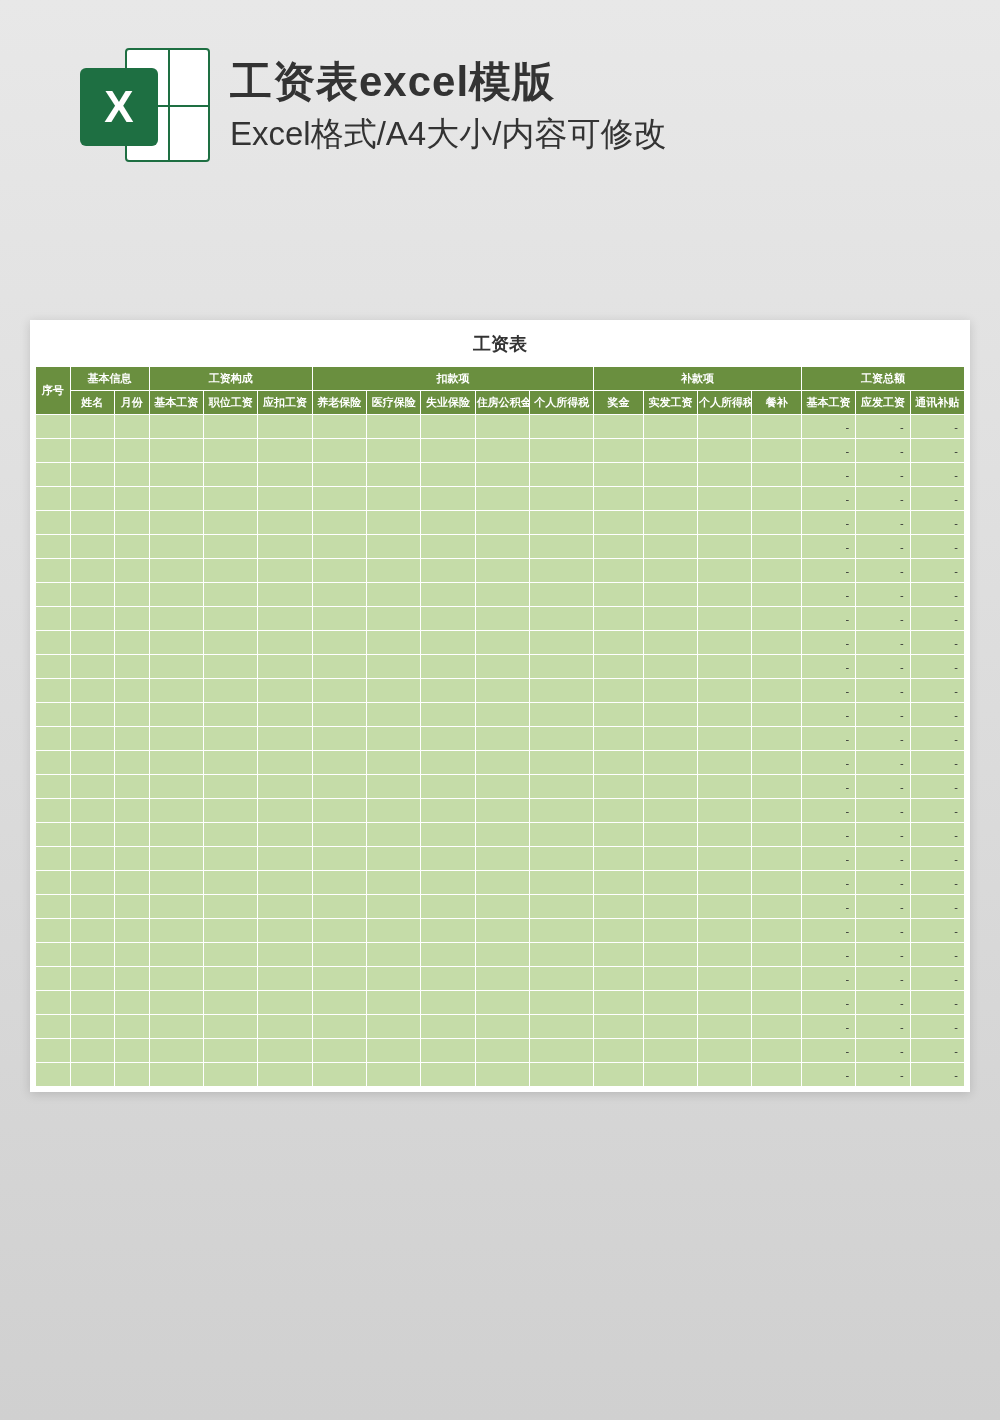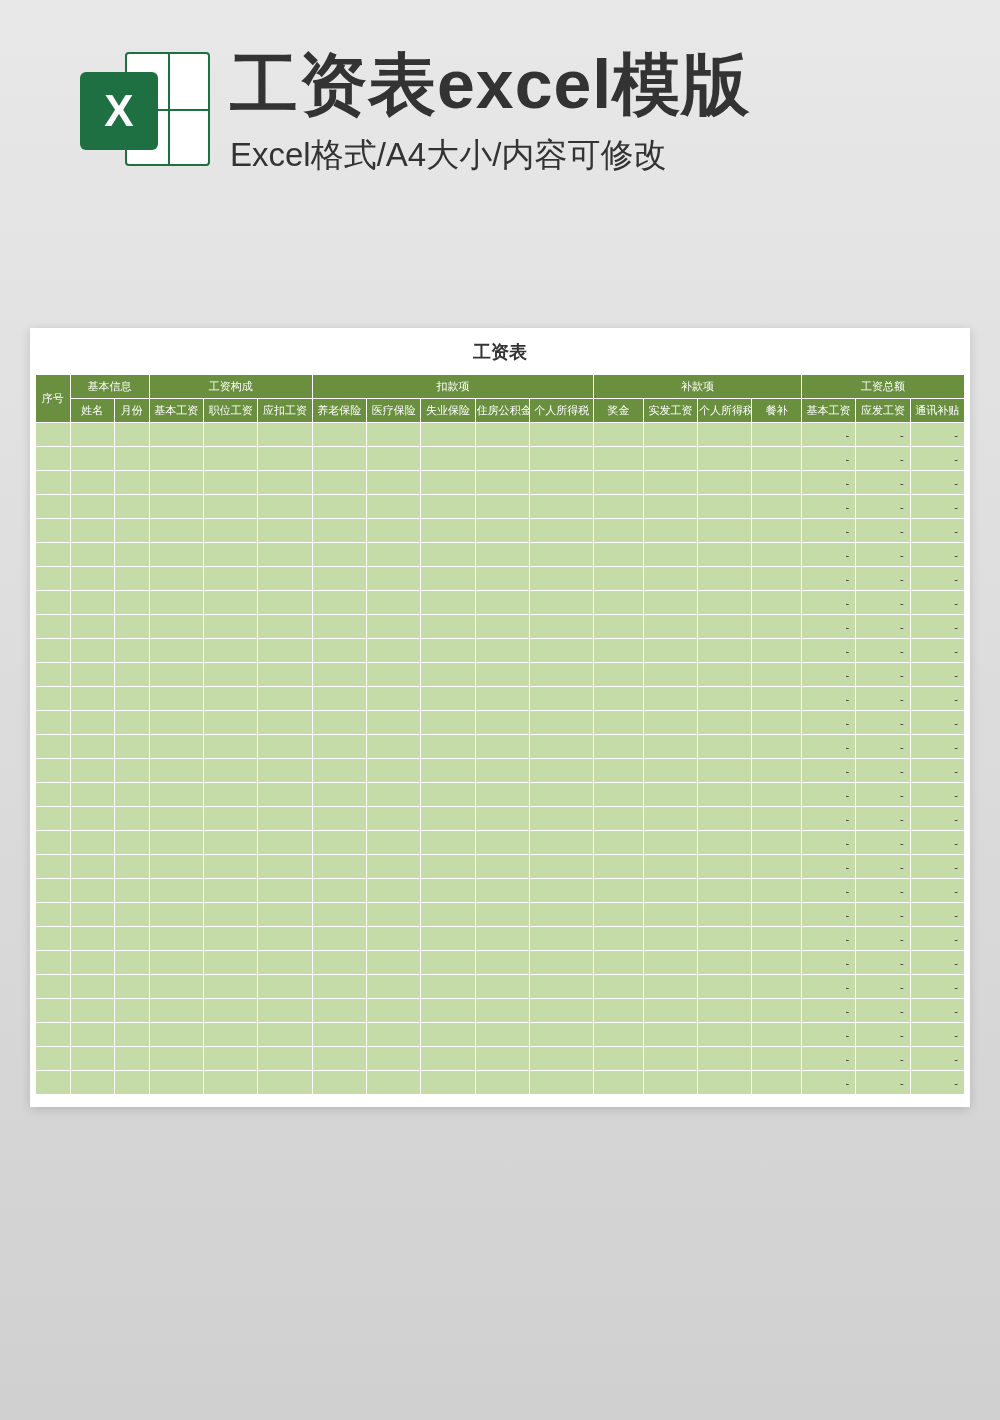--- a/index.html
+++ b/index.html
@@ -65,34 +65,34 @@
       border-radius: 6px;
       display: flex;
       align-items: center;
       justify-content: center;
       color: #fff;
       font-size: 44px;
       font-weight: bold;
       font-family: Arial, sans-serif;
     }
     .title-block h1 {
-      font-size: 68px;
+      font-size: 42px;
       font-weight: bold;
       color: #333;
       letter-spacing: 1px;
     }
     .title-block .subtitle {
       font-size: 33px;
       color: #333;
       margin-top: 2px;
     }
     .sheet-container {
       margin: 120px 30px 0 30px;
       background: #fff;
-      padding: 12px 5px 12px 5px;
+      padding: 12px 5px 5px 5px;
       box-shadow: 0 2px 10px rgba(0,0,0,0.15);
     }
     .sheet-title {
       text-align: center;
       font-size: 18px;
       font-weight: bold;
       color: #333;
       margin-bottom: 10px;
     }
     table {
@@ -105,21 +105,21 @@
       text-align: center;
       vertical-align: middle;
       font-size: 11px;
       color: #fff;
       padding: 4px 1px;
       overflow: hidden;
       white-space: nowrap;
     }
     thead th {
       background: #6a8f3f;
-      font-weight: normal;
+      font-weight: bold;
       height: 24px;
     }
     tbody td {
       background: #c5dca8;
       height: 24px;
       color: #333;
       font-size: 11px;
     }
     .col-seq { width: 3.5%; }
     .col-name { width: 4.5%; }

